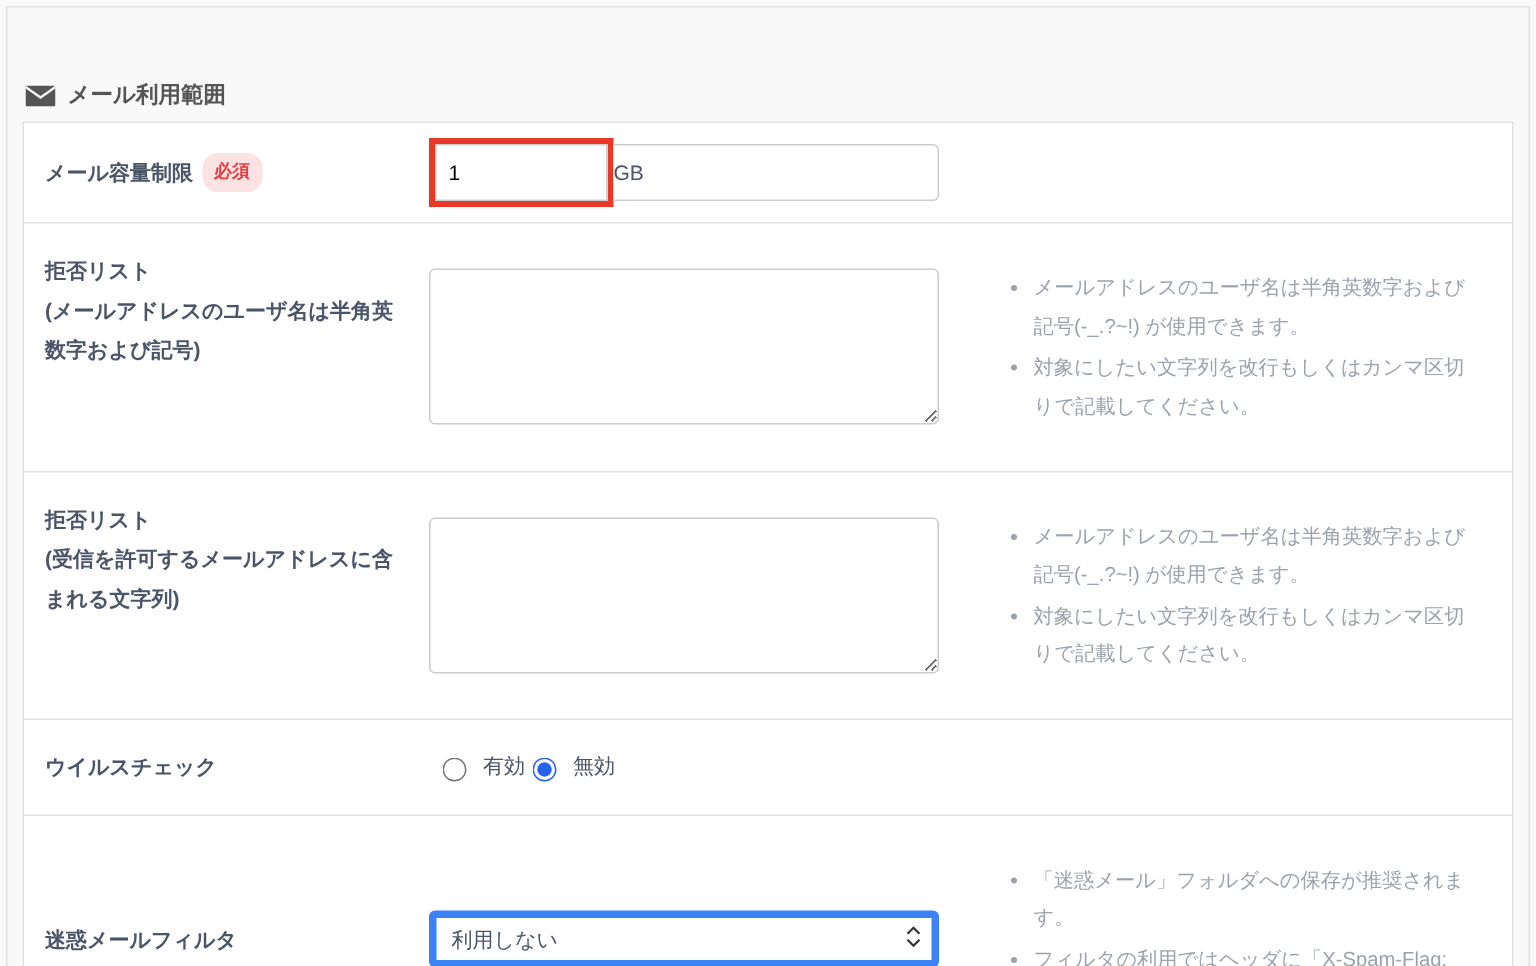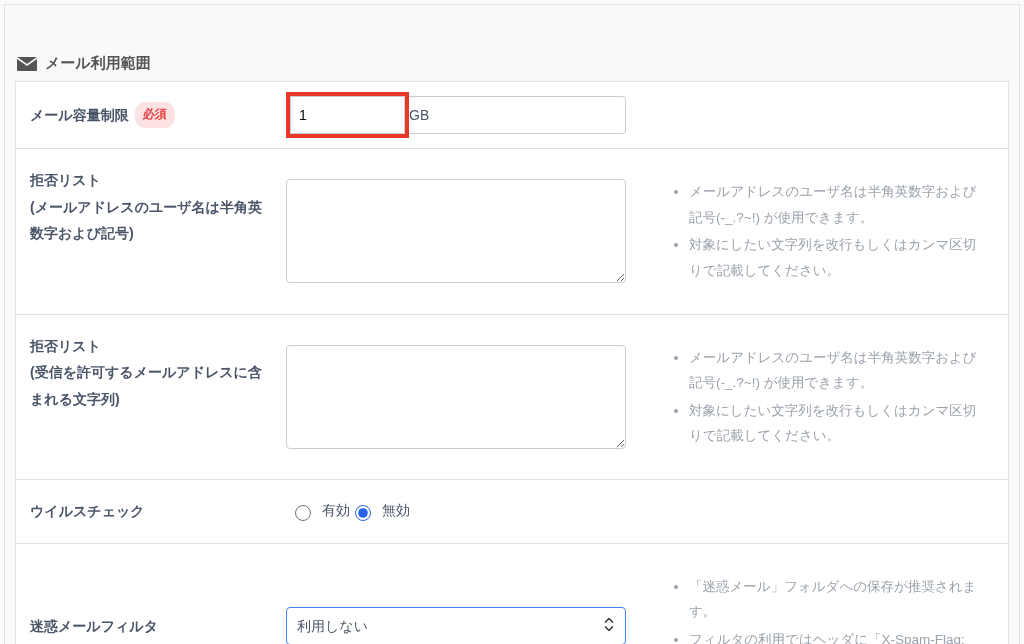--- a/index.html
+++ b/index.html
@@ -138,21 +138,21 @@
     height: 16px;
     accent-color: #2563eb;
   }
   .select-wrap {
     position: relative;
     width: 340px;
   }
   .select-wrap select {
     width: 100%;
     height: 38px;
-    border: 1px solid #3b82f6;
+    border: 5px solid #3b82f6;
     border-radius: 4px;
     padding: 0 30px 0 10px;
     font-size: 14px;
     background: #fff;
     appearance: none;
     cursor: pointer;
     color: #4a5568;
   }
   .select-caret {
     position: absolute;

